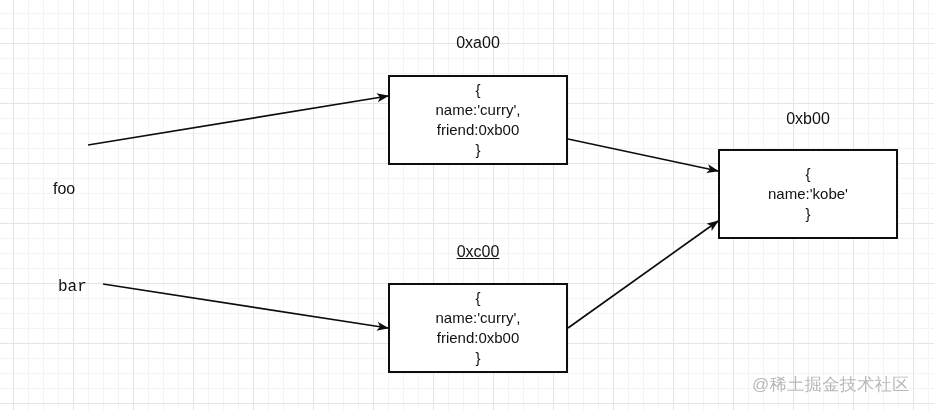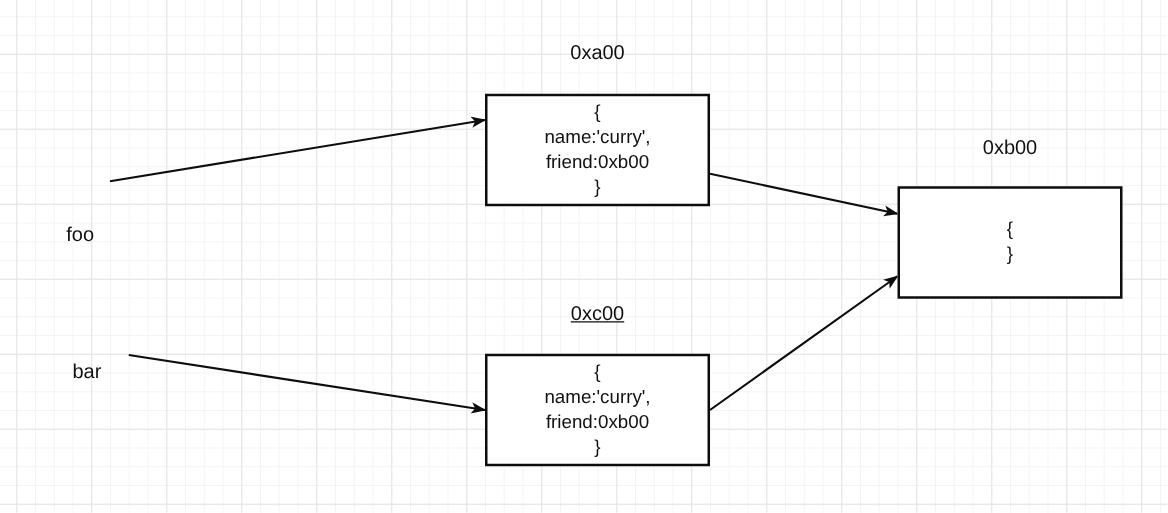--- a/index.html
+++ b/index.html
@@ -65,21 +65,21 @@
     white-space: nowrap;
   }
   
   #node-a    { left: 388px; top: 75px;  }
   #title-a   { left: 388px; top: 34px;  }
   #node-c    { left: 388px; top: 283px; }
   #title-c   { left: 388px; top: 243px; text-decoration: underline; }
   #node-b    { left: 718px; top: 149px; }
   #title-b   { left: 718px; top: 110px; text-align: center; }
   #label-foo { left: 53px;  top: 140px; margin-top: 40px; }
-  #label-bar { left: 58px;  top: 289px; }
+  #label-bar { left: 58px;  top: 278px; font-family: Liberation Mono, monospace; }
 </style>
 </head>
 <body>
 
 <div class="canvas">
 
   <svg class="edges-layer" width="934" height="410" viewBox="0 0 934 410" xmlns="http://www.w3.org/2000/svg">
     <defs>
       <marker id="arrowhead" markerWidth="13" markerHeight="10" refX="11" refY="4.5" orient="auto" markerUnits="userSpaceOnUse">
         <path d="M0,0 L12,4.5 L0,9 L3,4.5 Z" fill="#0d0d0d"></path>
@@ -106,17 +106,19 @@
   <div class="node-box" id="node-c">
     <div class="line">{</div>
     <div class="line">name:'curry',</div>
     <div class="line">friend:0xb00</div>
     <div class="line">}</div>
   </div>
 
   <div class="node-title" id="title-b">0xb00</div>
   <div class="node-box" id="node-b">
     <div class="line">{</div>
+    <div class="line">name:'kobe'</div>
     <div class="line">}</div>
   </div>
 
+  <div class="watermark">@稀土掘金技术社区</div>
 
 </div>
 
 </body></html>

